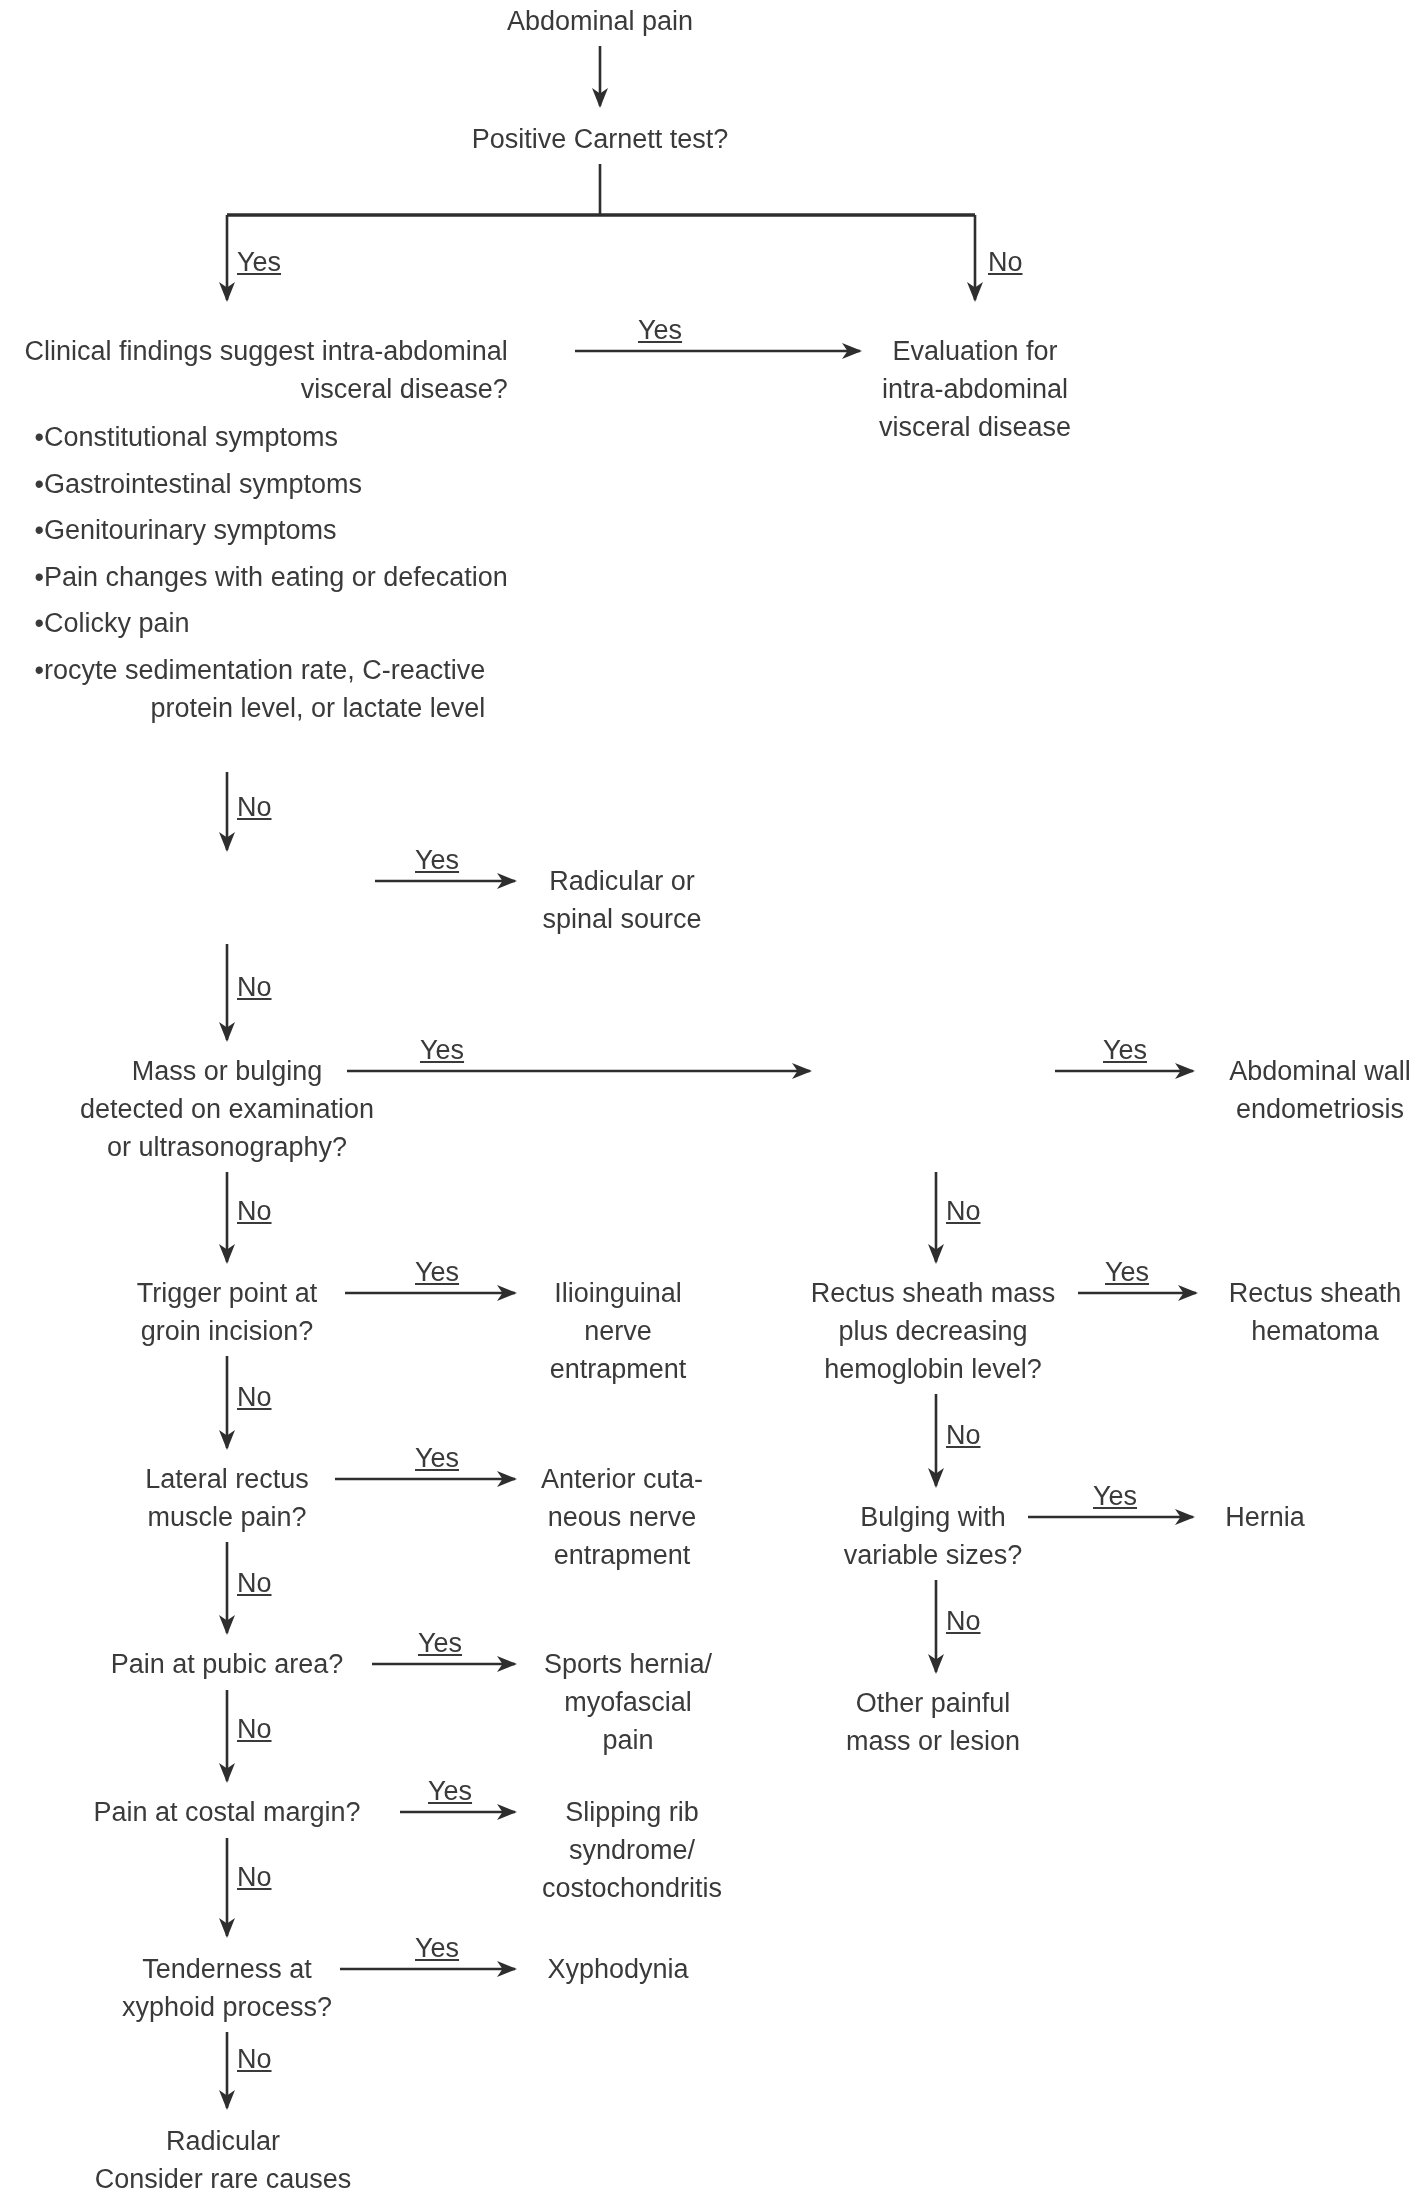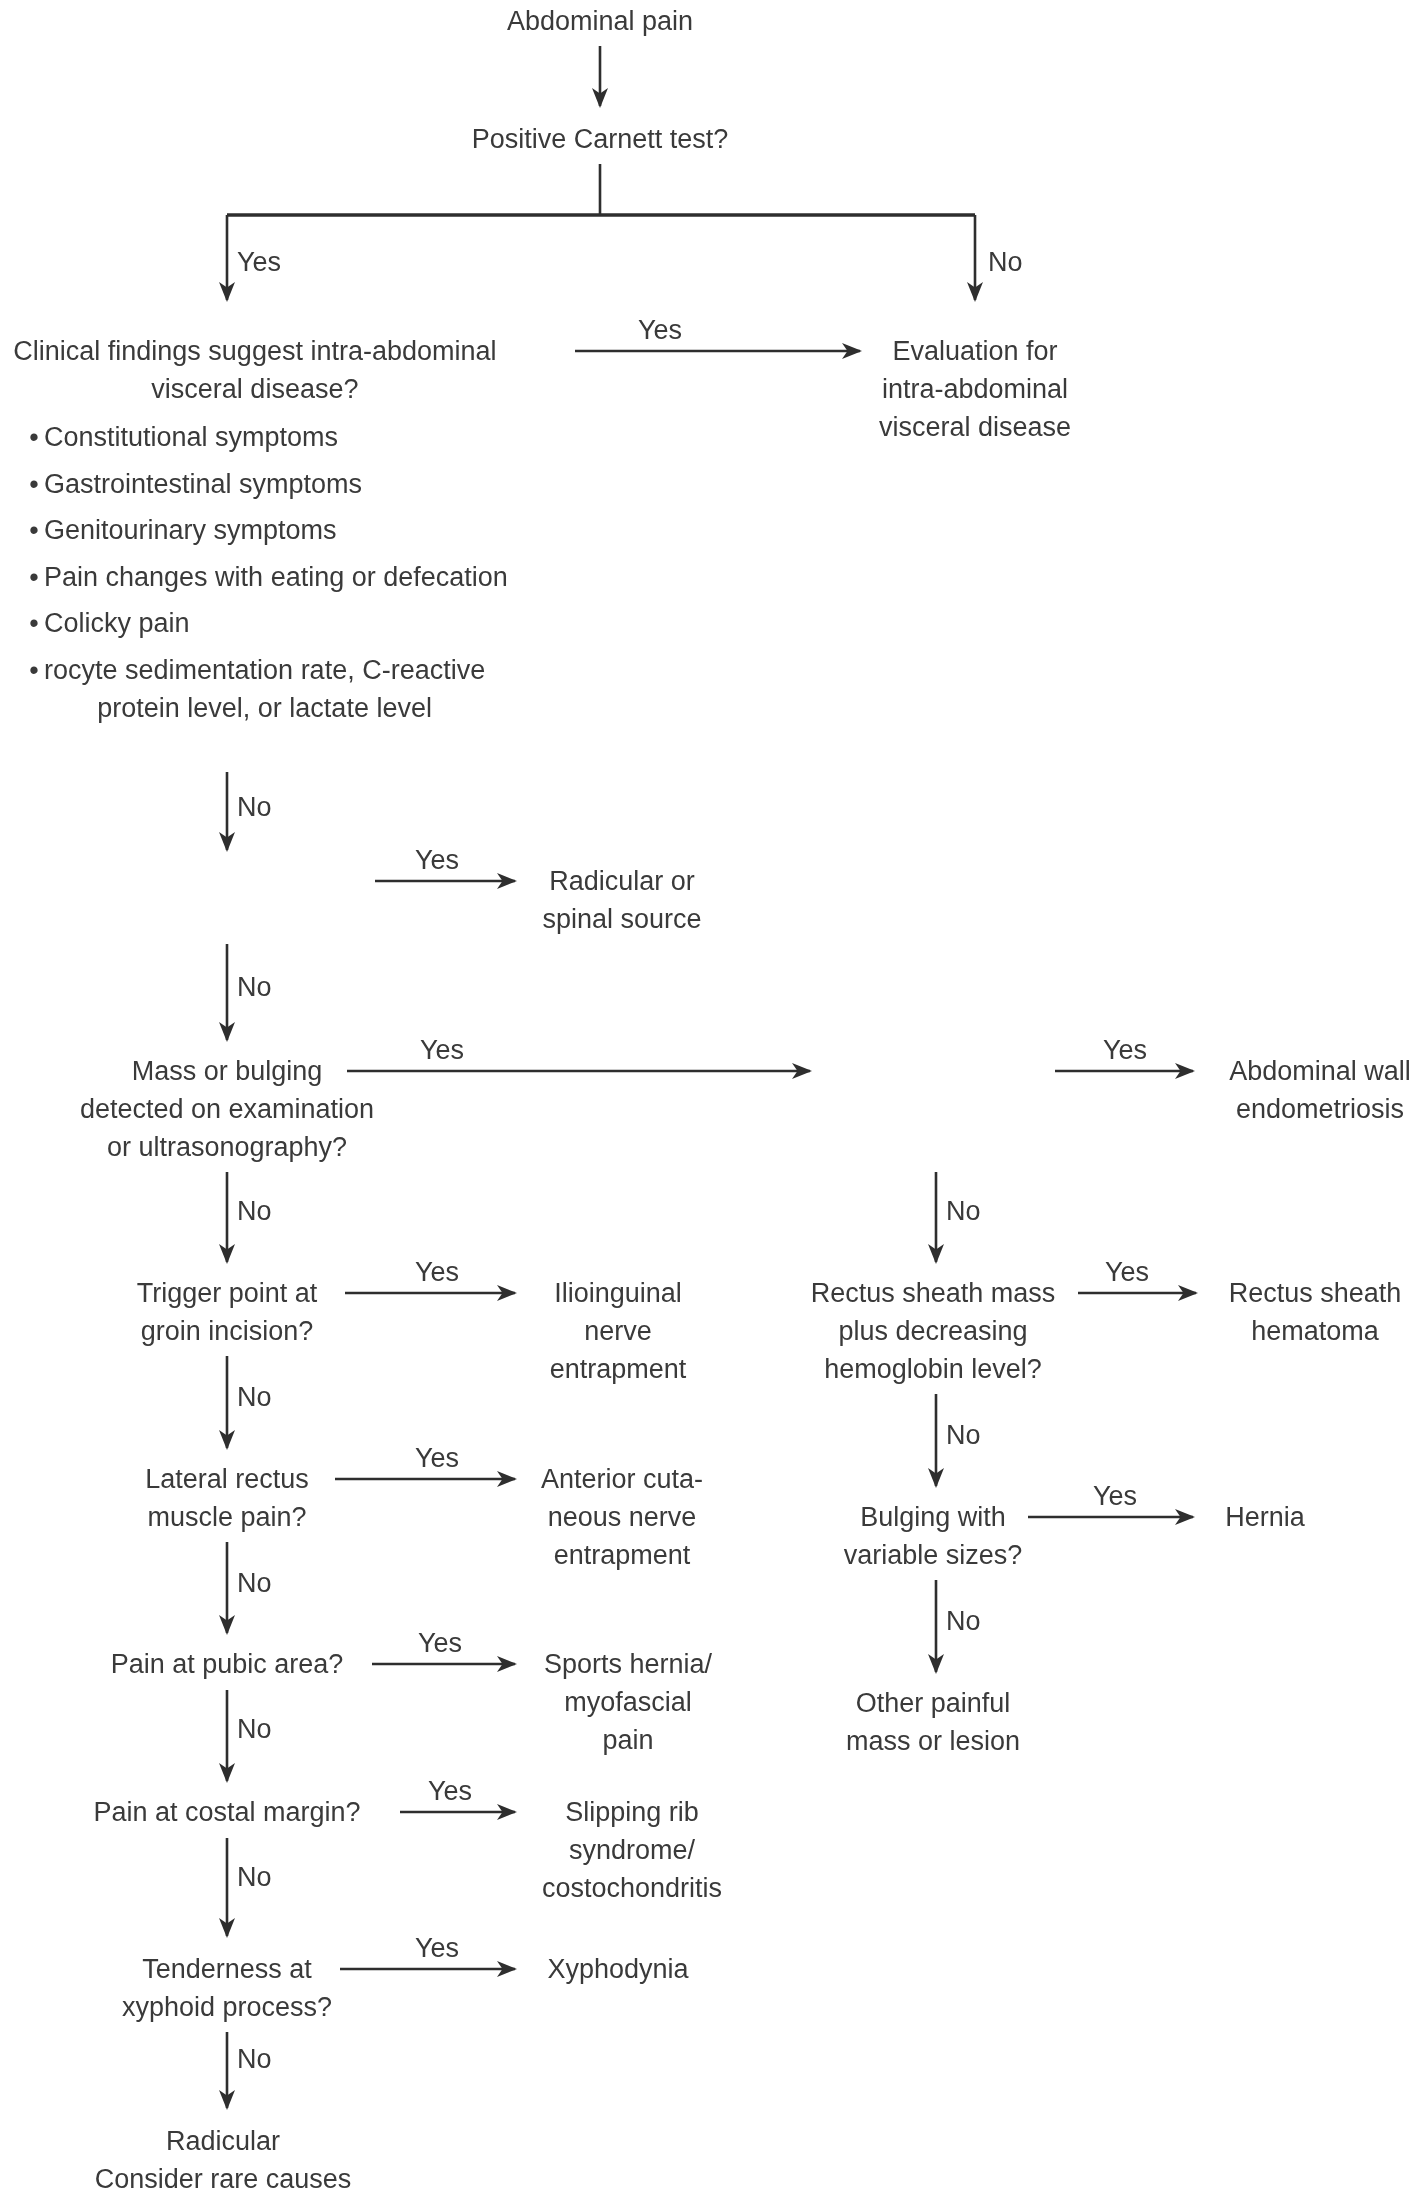--- a/index.html
+++ b/index.html
@@ -18,22 +18,22 @@
     line-height:38px;
     color:var(--color-text);
   }
   .connectors{position:absolute;left:0;top:0;pointer-events:none;}
   .connectors line{stroke:var(--color-line);stroke-width:2.6;}
   .connectors line.thick{stroke-width:3.5;}
   .connectors marker path{fill:var(--color-line);stroke:none;}
   .node{position:absolute;}
   .node.center{transform:translateX(-50%);text-align:center;}
   .node .ln{display:block;white-space:nowrap;}
-  .elabel{position:absolute;white-space:nowrap;}
-  .clinical-block{position:absolute;text-align:center;}
+  .elabel{position:absolute;white-space:nowrap;text-decoration:underline;}
+  .clinical-block{position:absolute;text-align:right;}
   .clinical-block .ln{display:block;white-space:nowrap;}
   .bullets{margin:10px 0 0 0;padding:0;list-style:none;}
   .bullets li{display:flex;margin:0 0 8.5px 22px;}
   .bullets .dot{width:20px;flex:0 0 20px;}
   .bullets .b-lines{display:block;}
   .bullets .b-lines .ln{display:block;white-space:nowrap;}
 </style>
 </head>
 <body>
 

